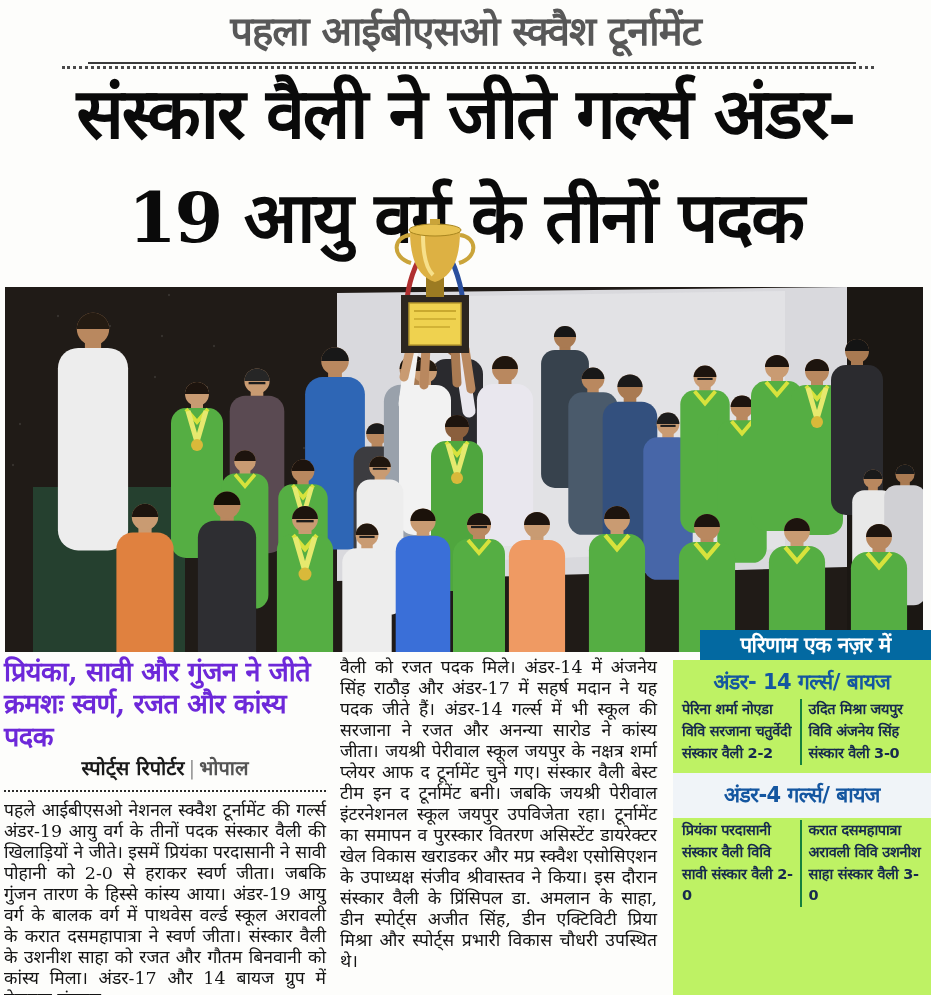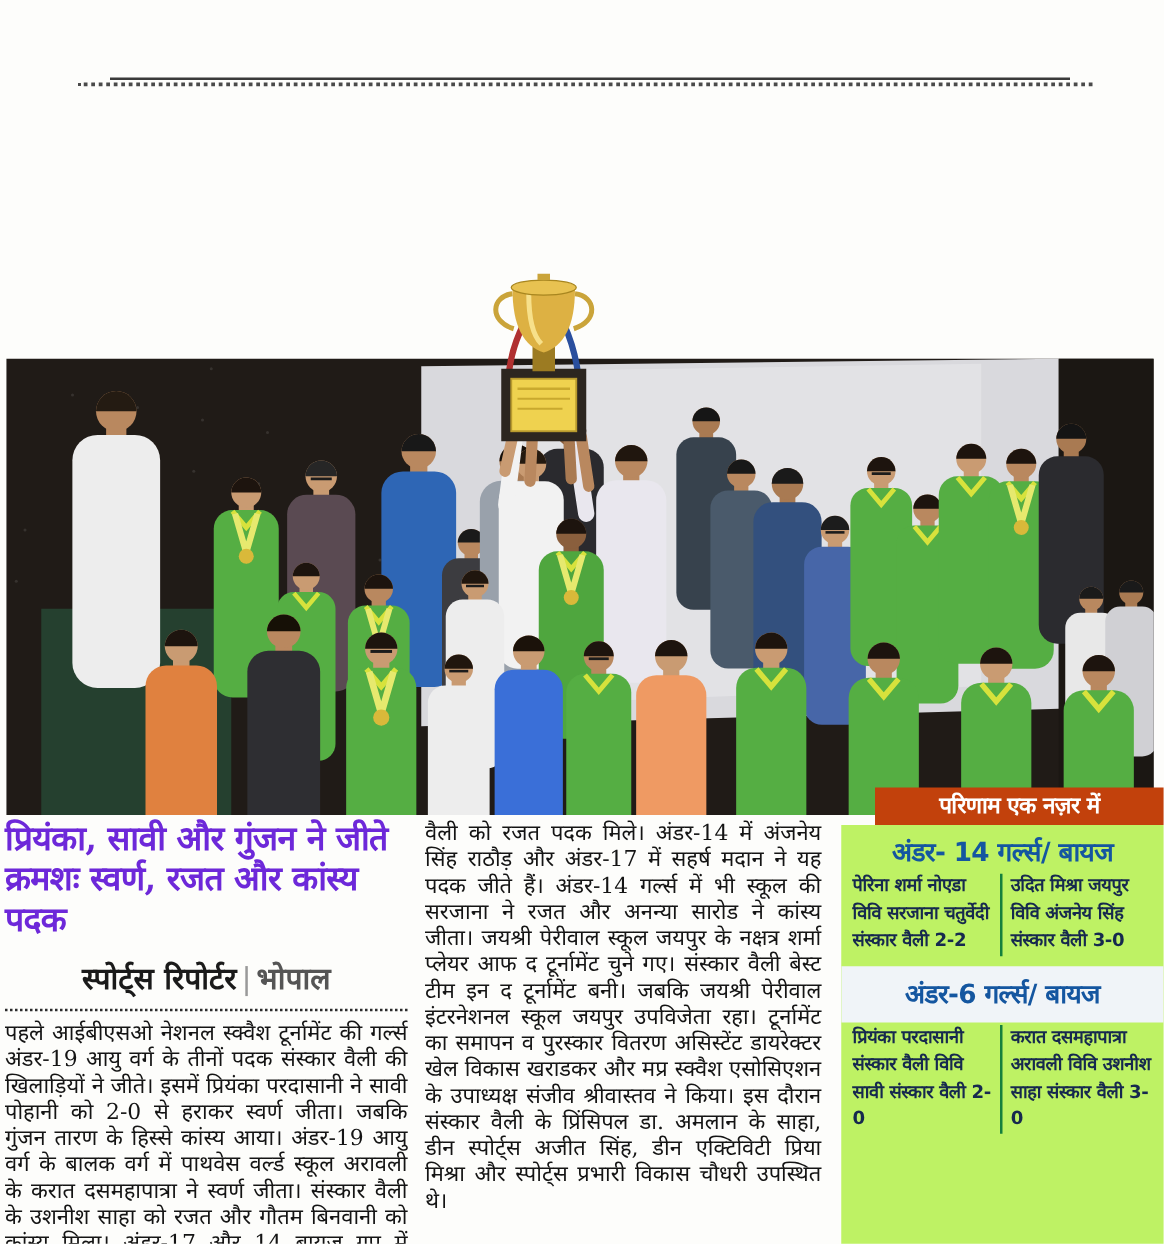--- a/index.html
+++ b/index.html
@@ -33,34 +33,34 @@
   
   .col{position:absolute;}
   .col1{top:656px;left:4px;width:322px;}
   .col2{top:657px;left:340px;width:317px;}
   .col3{top:630px;left:673px;width:258px;z-index:5;}
 
   .subhead{
     margin:0;font-size:27px;line-height:1.2;font-weight:800;color:#6d28d9;
     font-family:"DejaVu Serif","DejaVu Sans",serif;letter-spacing:-0.5px;
   }
-  .byline{margin-top:12px;text-align:center;font-size:24px;font-weight:bold;color:#1a1a1a;}
+  .byline{margin-top:1px;text-align:center;font-size:20px;font-weight:bold;color:#1a1a1a;}
   .byline .sep{color:#999;font-weight:normal;padding:0 4px;}
   .byline .loc{color:#555;}
   .rule-dotted{margin:9px 0 8px 0;border-top:2.5px dotted #2c2c2c;height:0;}
 
   .body-text{
     margin:0;font-size:17.5px;line-height:21px;color:#141414;
     text-align:justify;font-family:"DejaVu Serif","DejaVu Sans",serif;
   }
 
   
   .results-title{
-    margin-left:27px;height:30px;background:#c2410c;color:#ffffff;
-    font-size:18px;font-weight:bold;text-align:center;line-height:30px;
+    margin-left:27px;height:30px;background:#0369a1;color:#ffffff;
+    font-size:21px;font-weight:bold;text-align:center;line-height:30px;
     letter-spacing:-0.5px;
   }
   .results-body{height:400px;overflow:hidden;background:#bef264;}
   .rsection{padding:2px 0 6px 0;}
   .rsection.alt{background:#f0f4f8;}
   .rheading{
     text-align:center;font-size:21px;font-weight:800;color:#1456a0;
     padding:5px 0 4px 0;letter-spacing:-0.5px;
   }
   .rcells{display:flex;padding:0 5px 2px 7px;min-height:66px;}
@@ -68,23 +68,25 @@
     flex:1;font-size:14.5px;line-height:1.5;font-weight:bold;color:#16294e;
     padding:0 4px 0 2px;letter-spacing:-0.3px;
   }
   .rcell.right{border-left:2px solid #15803d;padding-left:7px;}
 </style>
 </head>
 <body>
 
 <div class="page">
 
+  <div class="kicker">पहला आईबीएसओ स्क्वैश टूर्नामेंट</div>
   <div class="krule-solid"></div>
   <div class="krule-dotted"></div>
 
+  <h1 class="headline"><span>संस्कार वैली ने जीते गर्ल्स अंडर-</span><br><span>19 आयु वर्ग के तीनों पदक</span></h1>
 
   <div class="photo">
     <svg id="photo-svg" width="918" height="433" viewBox="0 0 918 433">
         <rect x="0" y="68" width="918" height="365" fill="#201b17"></rect>
         <circle cx="53" cy="97" r="1.2" fill="#ffffff" opacity="0.10"></circle>
         <circle cx="150" cy="158" r="1.2" fill="#ffffff" opacity="0.10"></circle>
         <circle cx="247" cy="219" r="1.2" fill="#ffffff" opacity="0.10"></circle>
         <circle cx="344" cy="80" r="1.2" fill="#ffffff" opacity="0.10"></circle>
         <circle cx="441" cy="141" r="1.2" fill="#ffffff" opacity="0.10"></circle>
         <circle cx="538" cy="202" r="1.2" fill="#ffffff" opacity="0.10"></circle>
@@ -413,21 +415,21 @@
 
       <div class="rsection">
         <div class="rheading">अंडर- 14 गर्ल्स/ बायज</div>
         <div class="rcells">
           <div class="rcell left">पेरिना शर्मा नोएडा विवि सरजाना चतुर्वेदी संस्कार वैली 2-2</div>
           <div class="rcell right">उदित मिश्रा जयपुर विवि अंजनेय सिंह संस्कार वैली 3-0</div>
         </div>
       </div>
 
       <div class="rsection alt">
-        <div class="rheading">अंडर-6 गर्ल्स/ बायज</div>
+        <div class="rheading">अंडर-4 गर्ल्स/ बायज</div>
       </div>
 
       <div class="rsection">
         <div class="rcells">
           <div class="rcell left">प्रियंका परदासानी संस्कार वैली विवि सावी संस्कार वैली 2-0</div>
           <div class="rcell right">करात दसमहापात्रा अरावली विवि उशनीश साहा संस्कार वैली 3-0</div>
         </div>
       </div>
 
     </div>

